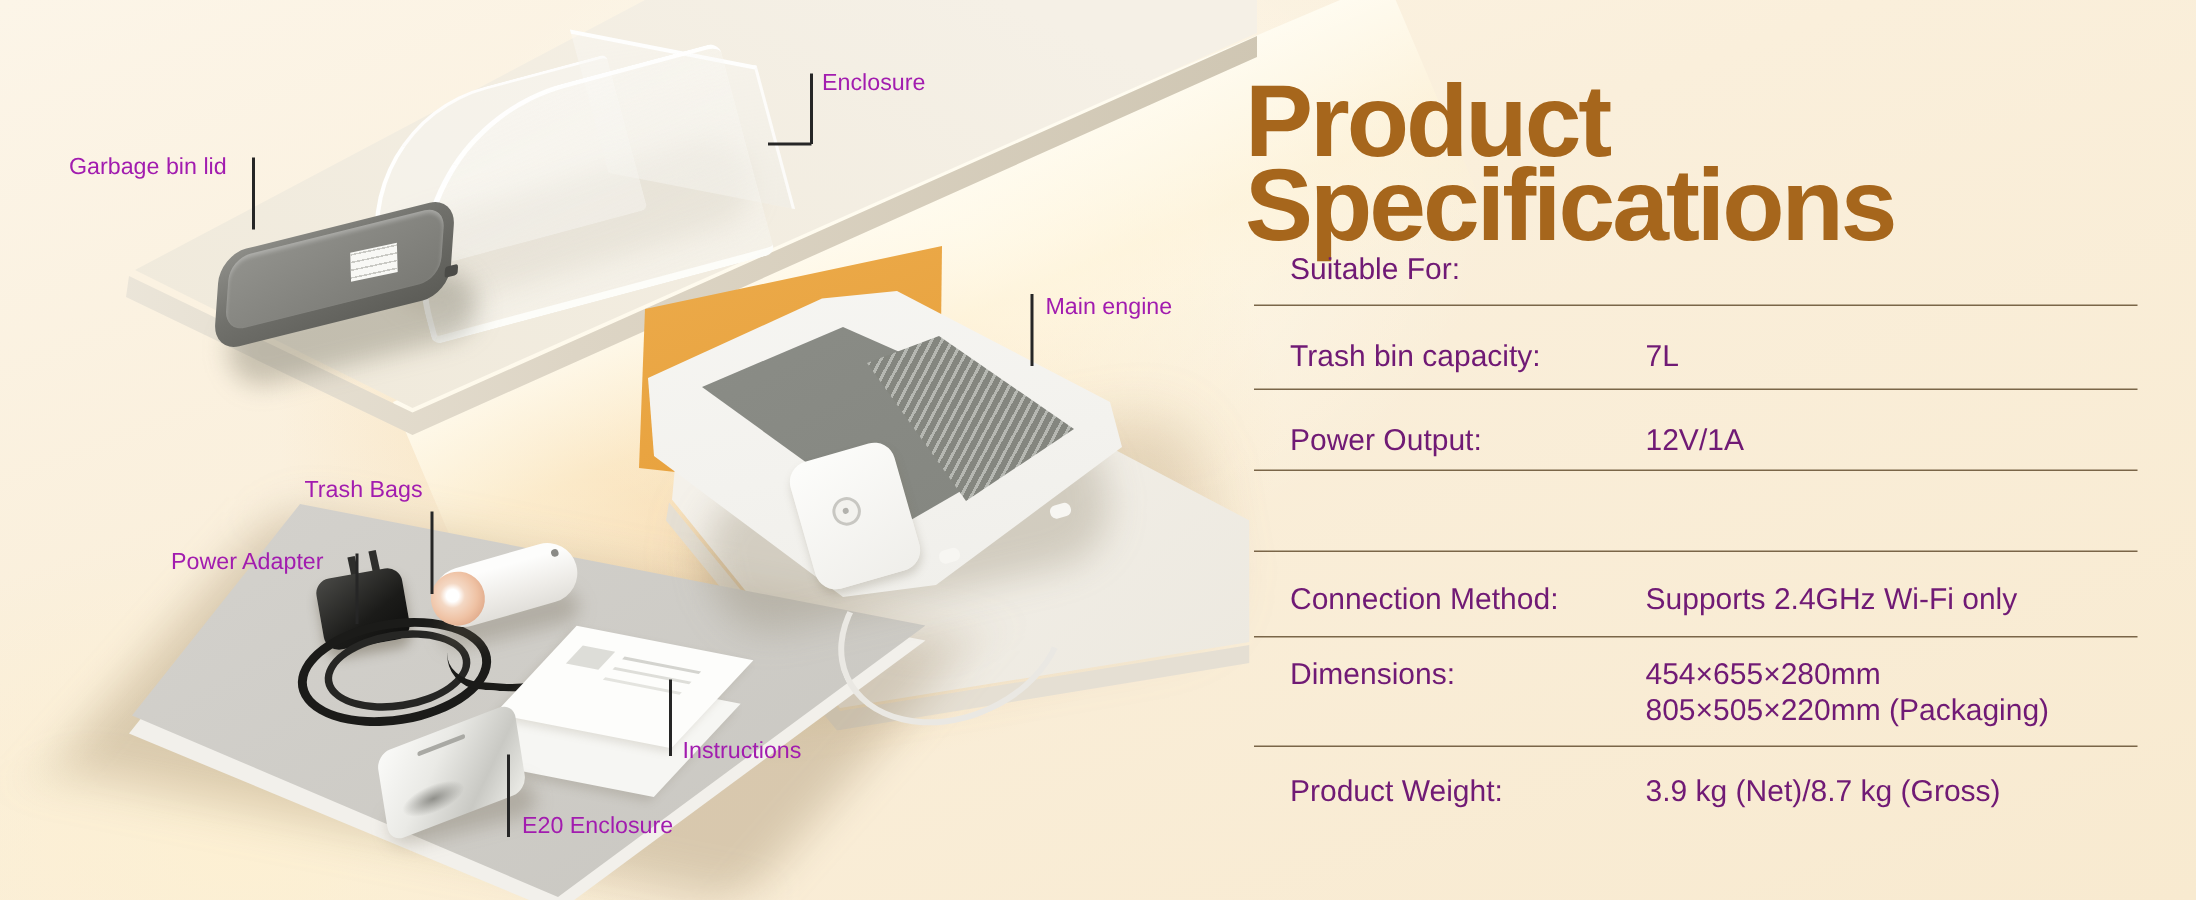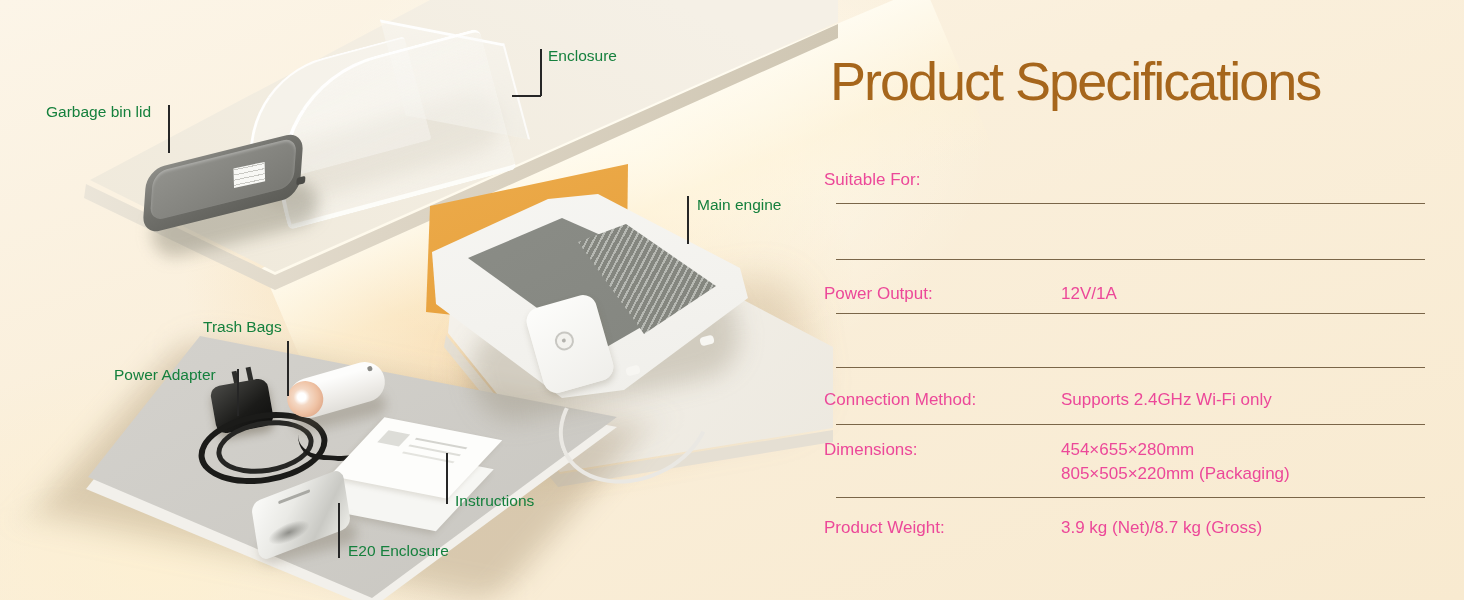--- a/index.html
+++ b/index.html
@@ -120,44 +120,44 @@
 
   .card2{left:338px;top:452px;width:128px;height:72px;transform:rotate(11deg) skewX(-32deg);
     background:#F6F6F3;box-shadow:0 4px 6px rgba(120,110,90,.22);}
   .card1{left:356px;top:424px;width:120px;height:68px;transform:rotate(11deg) skewX(-32deg);
     background:#FDFDFB;box-shadow:0 3px 5px rgba(120,110,90,.18);}
   .card1::before{content:"";position:absolute;left:14px;top:12px;width:22px;height:14px;background:#DDDDD8;}
   .card1::after{content:"";position:absolute;left:44px;top:14px;width:52px;height:2px;
     box-shadow:0 8px 0 #DEDED9,0 16px 0 #E4E4DF;background:#D4D4CF;}
 
   
-  .callout-label{position:absolute;font-size:15.5px;line-height:17px;color:#15803d;white-space:nowrap;}
+  .callout-label{position:absolute;font-size:15.5px;line-height:17px;color:#a21caf;white-space:nowrap;}
   .cline{position:absolute;background:#262626;}
   .cl-enc-v{left:540px;top:49px;width:1.5px;height:47px;}
   .cl-enc-h{left:512px;top:95px;width:29px;height:1.5px;}
   .cl-lid-v{left:168px;top:105px;width:1.5px;height:48px;}
   .cl-eng-v{left:687px;top:196px;width:1.5px;height:48px;}
   .cl-bag-v{left:287px;top:341px;width:1.5px;height:55px;}
   .cl-pwr-v{left:237px;top:369px;width:1.5px;height:47px;}
   .cl-ins-v{left:446px;top:453px;width:1.5px;height:51px;}
   .cl-e20-v{left:338px;top:503px;width:1.5px;height:55px;}
   .lb-enc{left:548px;top:47px;}
   .lb-lid{left:46px;top:103px;}
   .lb-eng{left:697px;top:196px;}
   .lb-bag{left:203px;top:318px;}
   .lb-pwr{left:114px;top:366px;}
   .lb-ins{left:455px;top:492px;}
   .lb-e20{left:348px;top:542px;}
 
   
   .spec-panel{position:absolute;left:0;top:0;width:1464px;height:600px;}
   .spec-title{position:absolute;left:830px;top:53px;width:632px;
-    font-weight:400;font-size:54px;line-height:56px;letter-spacing:-2px;color:#A6661C;}
-  .spec-row{position:absolute;left:824px;width:588px;height:26px;
-    font-size:17px;line-height:24px;color:#ec4899;}
+    font-weight:700;font-size:68px;line-height:56px;letter-spacing:-2px;color:#A6661C;}
+  .spec-row{position:absolute;left:860px;width:588px;height:26px;
+    font-size:20px;line-height:24px;color:#701a75;}
   .spec-label{position:absolute;left:0;top:0;}
   .spec-value{position:absolute;left:237px;top:0;}
   .spec-value2{position:absolute;left:237px;top:24px;text-align:center;}
   .r0{top:168px;} .r1{top:226px;} .r2{top:282px;} .r3{top:334px;} .r4{top:388px;}
   .r5{top:438px;height:50px;} .r6{top:516px;}
   .divider{position:absolute;left:836px;width:589px;height:1px;background:#6B5638;opacity:.9;}
   .d0{top:203px;} .d1{top:259px;} .d2{top:313px;} .d3{top:367px;} .d4{top:424px;} .d5{top:497px;}
 </style>
 </head>
 <body>
@@ -236,20 +236,24 @@
 </div>
 
 <div class="spec-panel">
   <div class="spec-title">Product Specifications</div>
 
   <div class="spec-row r0">
     <span class="spec-label">Suitable For:</span>
   </div>
   <div class="divider d0"></div>
 
+  <div class="spec-row r1">
+    <span class="spec-label">Trash bin capacity:</span>
+    <span class="spec-value">7L</span>
+  </div>
   <div class="divider d1"></div>
 
   <div class="spec-row r2">
     <span class="spec-label">Power Output:</span>
     <span class="spec-value">12V/1A</span>
   </div>
   <div class="divider d2"></div>
 
   <div class="divider d3"></div>
 

